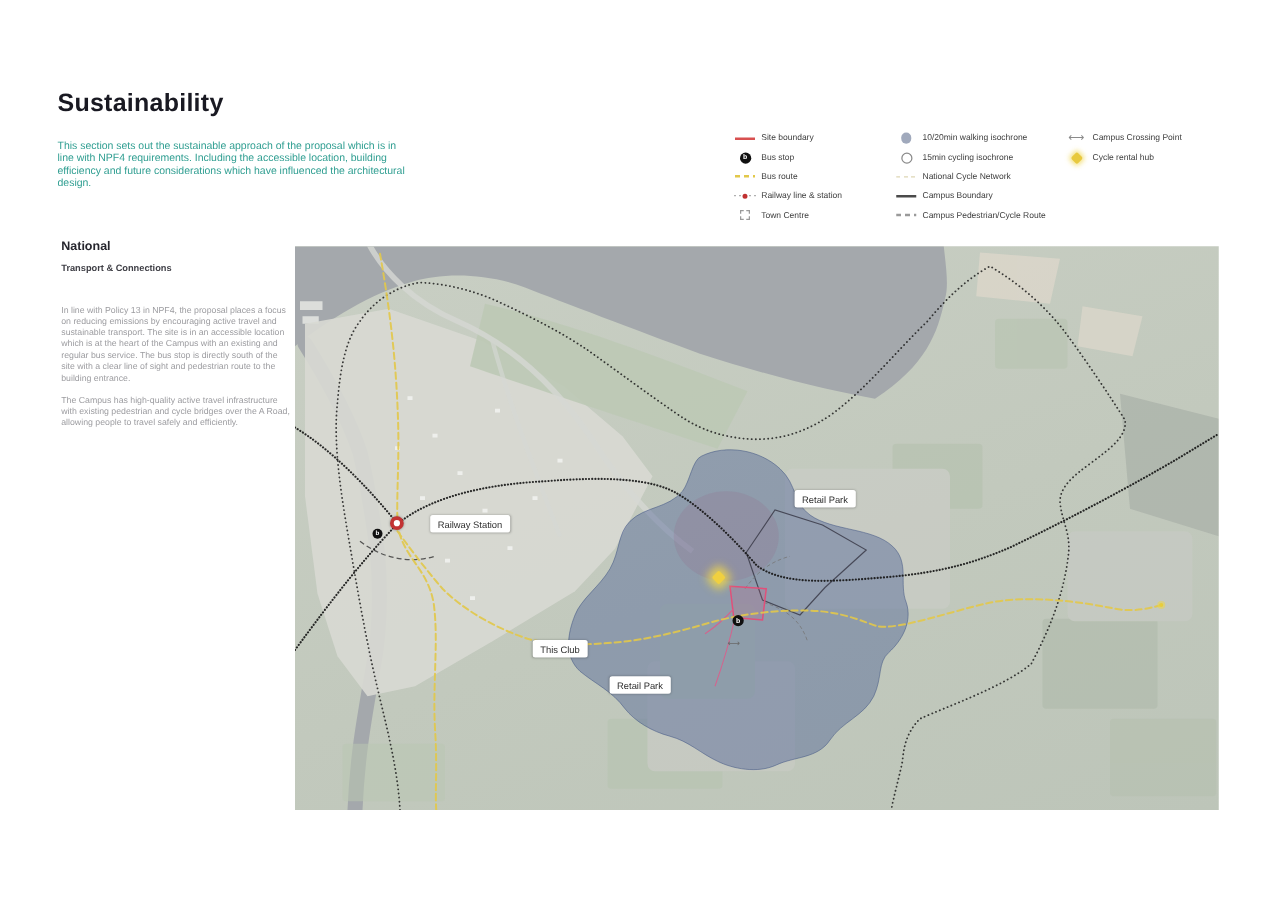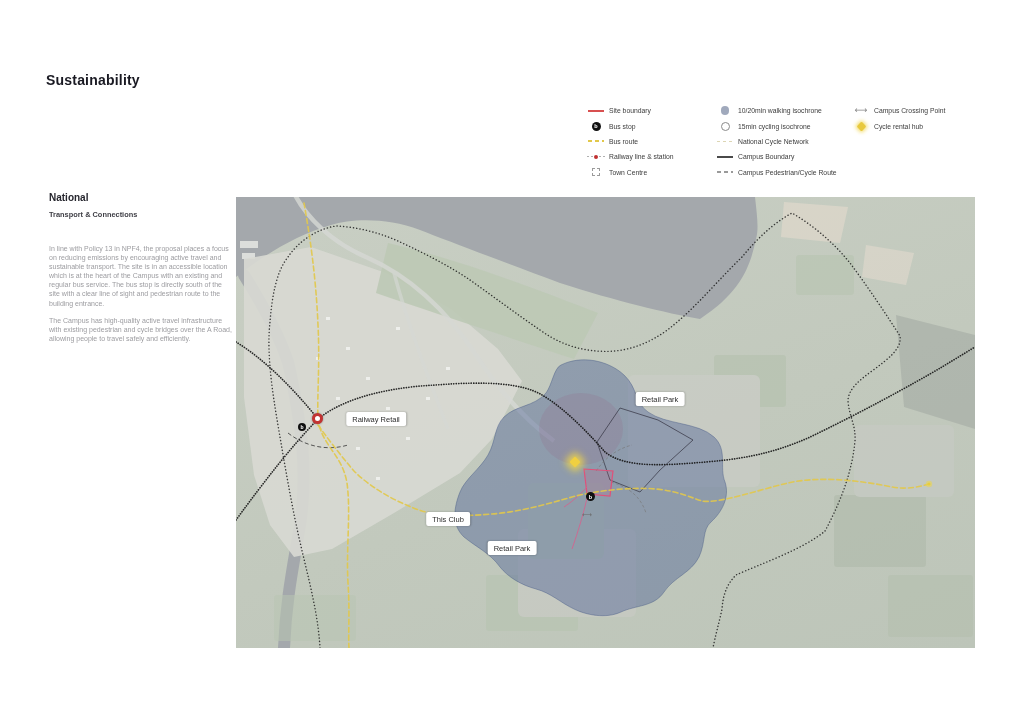--- a/index.html
+++ b/index.html
@@ -1,20 +1,20 @@
 <!DOCTYPE html>
 <html><head>
 <meta charset="utf-8">
 <style>
   * { margin:0; padding:0; box-sizing:border-box; }
   html,body { background:#ffffff; }
   body { font-family:"Liberation Sans", sans-serif; }
   .page { position:relative; width:1024px; height:724px; background:#ffffff; overflow:hidden; }
 
-  .title { position:absolute; left:46px; top:72px; font-size:14px; font-weight:600;
+  .title { position:absolute; left:46px; top:72px; font-size:20px; font-weight:600;
            color:#191922; letter-spacing:.2px; }
   .intro { position:absolute; left:46px; top:111px; width:278px; font-size:8.4px;
            line-height:1.2; color:#2f9e91; }
 
   
   .legend-col { position:absolute; top:103px; }
   .lg-row { display:flex; align-items:center; height:15.4px; }
   .lgi { width:26px; display:flex; justify-content:center; align-items:center; flex:0 0 26px; }
   .lgt { font-size:6.8px; color:#3c3c3c; white-space:nowrap; }
   .line { width:16px; height:2px; }
@@ -55,20 +55,21 @@
                   box-shadow:0 0 2px rgba(0,0,0,.4); }
   .hub-icon { width:8px; height:8px; background:#f0d040; border-radius:1.5px; transform:rotate(45deg);
               box-shadow:0 0 7px 4px rgba(242,216,70,.8); }
 </style>
 </head>
 <body>
 
 <div class="page">
 
   <div class="title">Sustainability</div>
+  <div class="intro">This section sets out the sustainable approach of the proposal which is in line with NPF4 requirements. Including the accessible location, building efficiency and future considerations which have influenced the architectural design.</div>
 
   <div class="legend-col" style="left:583px">
     <div class="lg-row">
       <span class="lgi">
           <span class="line red"></span>
         </span>
       <span class="lgt">Site boundary</span>
       </div>
     <div class="lg-row">
       <span class="lgi">
@@ -237,19 +238,19 @@
       <circle cx="693" cy="287" r="1.6" fill="#e8cd3c"></circle>
 
       <text x="346" y="320" font-size="7" fill="#6a6a6a">⟷</text>
     </svg>
 
     <div class="map-icon station-icon" style="left:76px; top:216px"></div>
     <div class="map-icon busdot small" style="left:62px; top:226px">b</div>
     <div class="map-icon hub-icon" style="left:335px; top:261px"></div>
     <div class="map-icon busdot" style="left:350px; top:295px">b</div>
 
-    <div class="map-label" style="left:140px; top:222px">Railway Retail</div>
+    <div class="map-label" style="left:140px; top:222px">Railway Station</div>
     <div class="map-label" style="left:424px; top:202px">Retail Park</div>
     <div class="map-label" style="left:212px; top:322px">This Club</div>
     <div class="map-label" style="left:276px; top:351px">Retail Park</div>
   </div>
 
 </div>
 
 </body></html>

